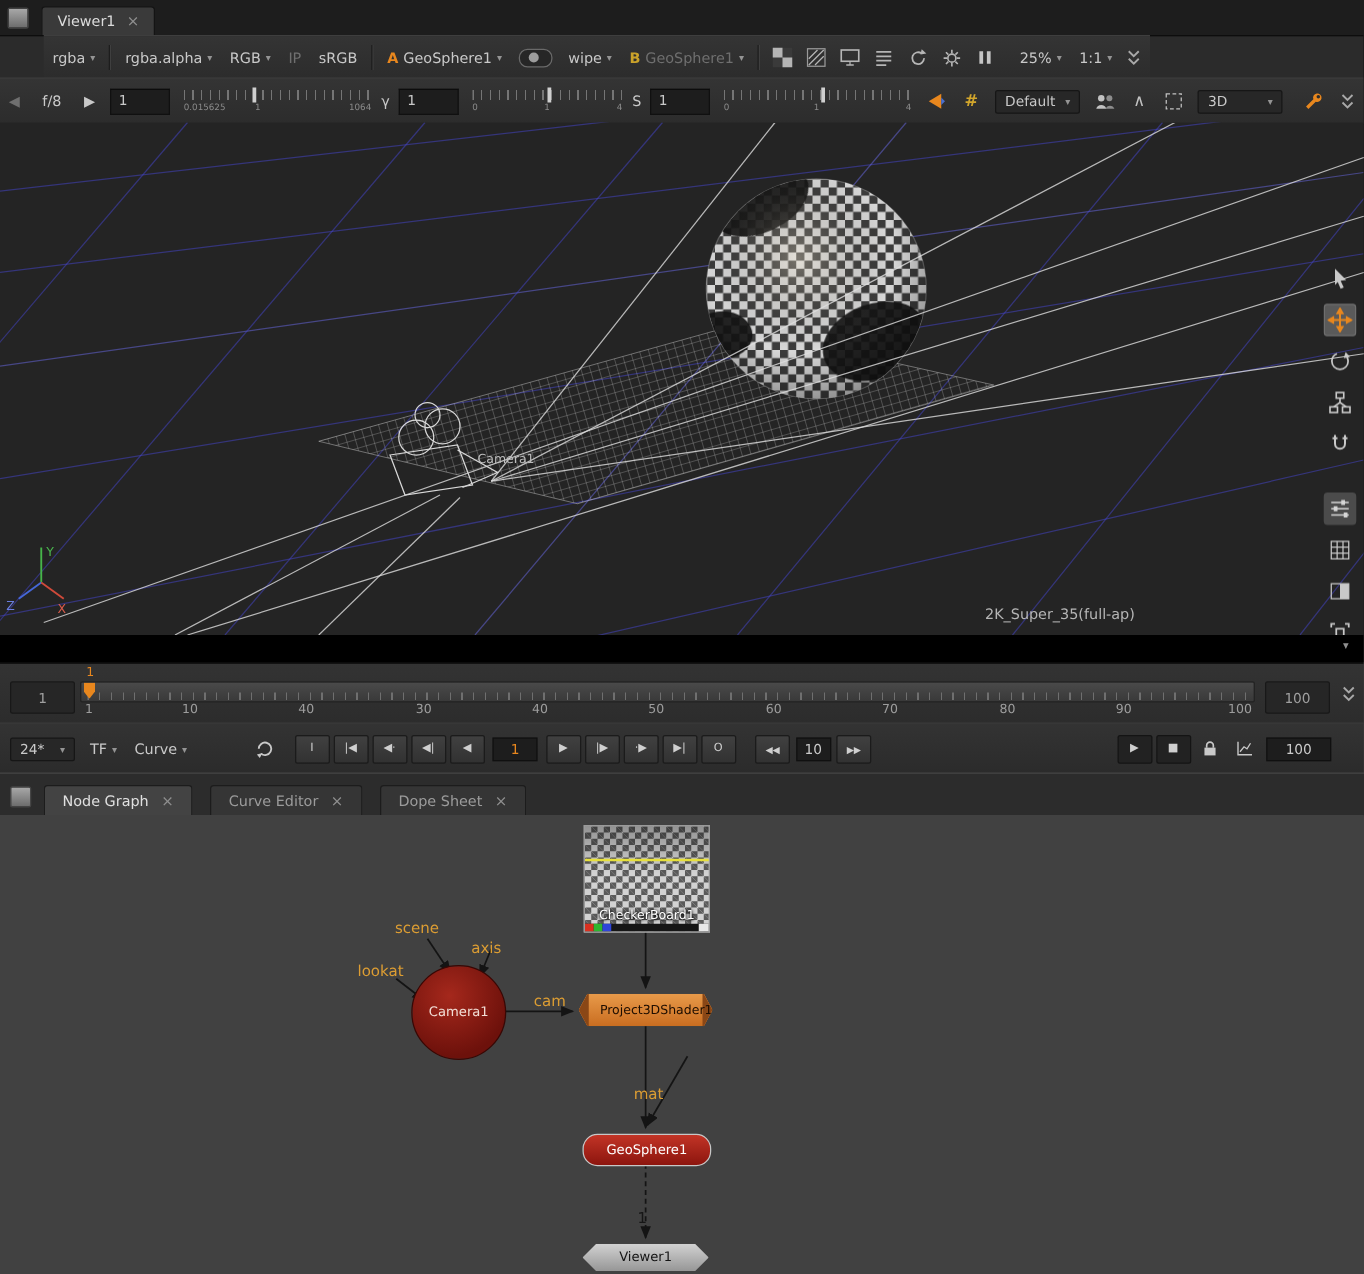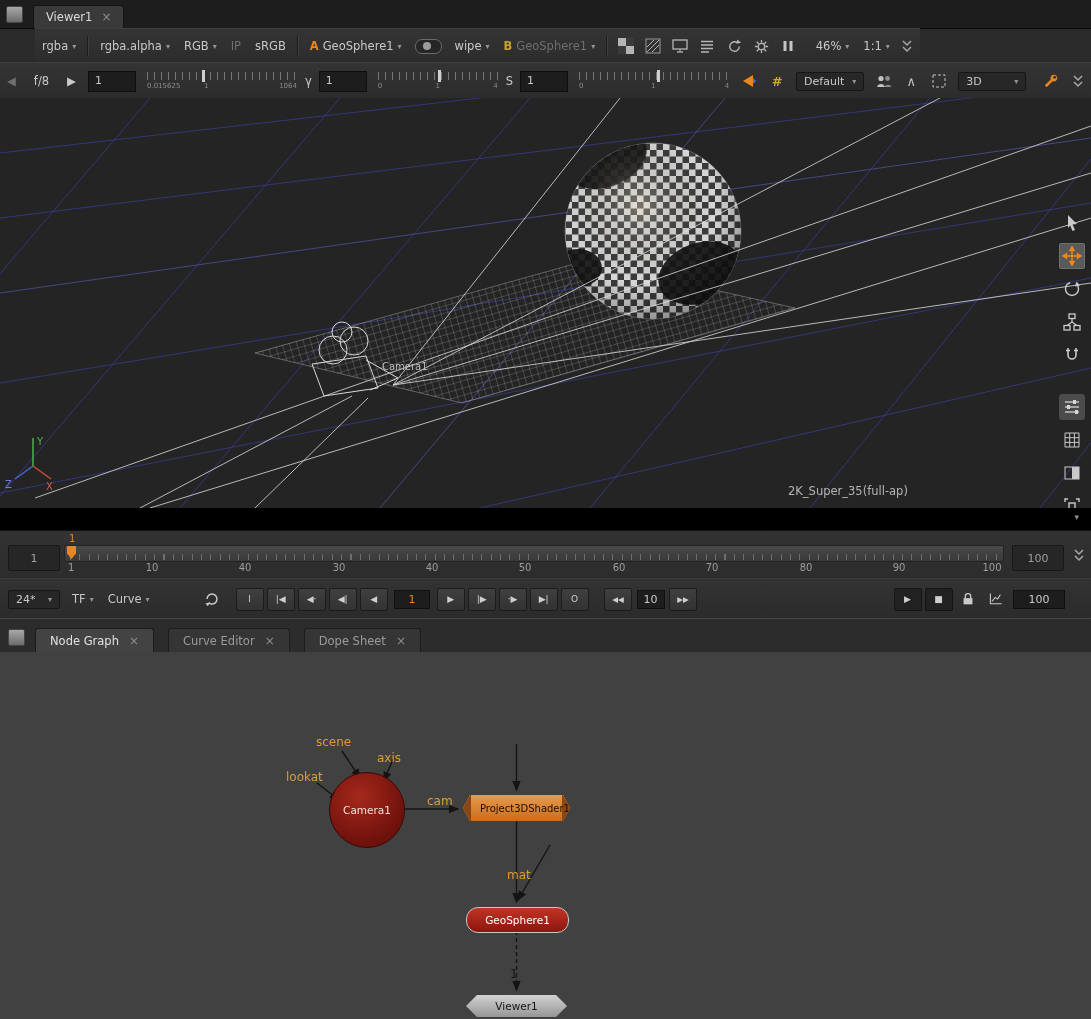--- a/index.html
+++ b/index.html
@@ -208,21 +208,21 @@
           <path d="M9 2 V5 M9 13 V16 M2 9 H5 M13 9 H16 M4 4 L6 6 M12 12 L14 14 M14 4 L12 6 M6 12 L4 14" stroke="#b5b5b5" stroke-width="1.4"></path>
         </svg>
     </div>
     <div class="tb-icon">
       <svg width="14" height="14" viewBox="0 0 14 14">
           <rect x="2.5" y="2" width="3" height="10" fill="#c5c5c5"></rect>
           <rect x="8.5" y="2" width="3" height="10" fill="#c5c5c5"></rect>
         </svg>
     </div>
     <div class="tb-dd" style="margin-left:14px">
-      <span>46%</span>
+      <span>25%</span>
       <span class="caret">▾</span>
     </div>
     <div class="tb-dd">
       <span>1:1</span>
       <span class="caret">▾</span>
     </div>
     <div class="tb-icon" style="margin-left:auto;margin-right:2px">
       <svg width="14" height="16" viewBox="0 0 14 16">
           <path d="M3 3 L7 7 L11 3 M3 9 L7 13 L11 9" fill="none" stroke="#a8a8a8" stroke-width="1.5"></path>
         </svg>
@@ -651,20 +651,31 @@
       <g font-size="12" fill="#dc9d33">
         <text x="316" y="94">scene</text>
         <text x="377" y="110">axis</text>
         <text x="286" y="129">lookat</text>
         <text x="427" y="153">cam</text>
         <text x="507" y="227">mat</text>
         <text x="510" y="326" fill="#161616">1</text>
       </g>
     </svg>
 
+    <div class="node" id="node-checker">
+      <div class="yline"></div>
+      <span class="nlabel">CheckerBoard1</span>
+      <div class="chips">
+        <div class="chip" style="width:7px;background:#d93020"></div>
+        <div class="chip" style="width:7px;background:#2fb52f"></div>
+        <div class="chip" style="width:7px;background:#2f45d9"></div>
+        <div class="chip" style="flex:1"></div>
+        <div class="chip" style="width:8px;background:#e8e8e8"></div>
+      </div>
+    </div>
 
     <div class="node" id="node-camera">
       <span>Camera1</span>
     </div>
 
     <div class="node" id="node-shader">
       <span>Project3DShader1</span>
     </div>
 
     <div class="node" id="node-geo">

